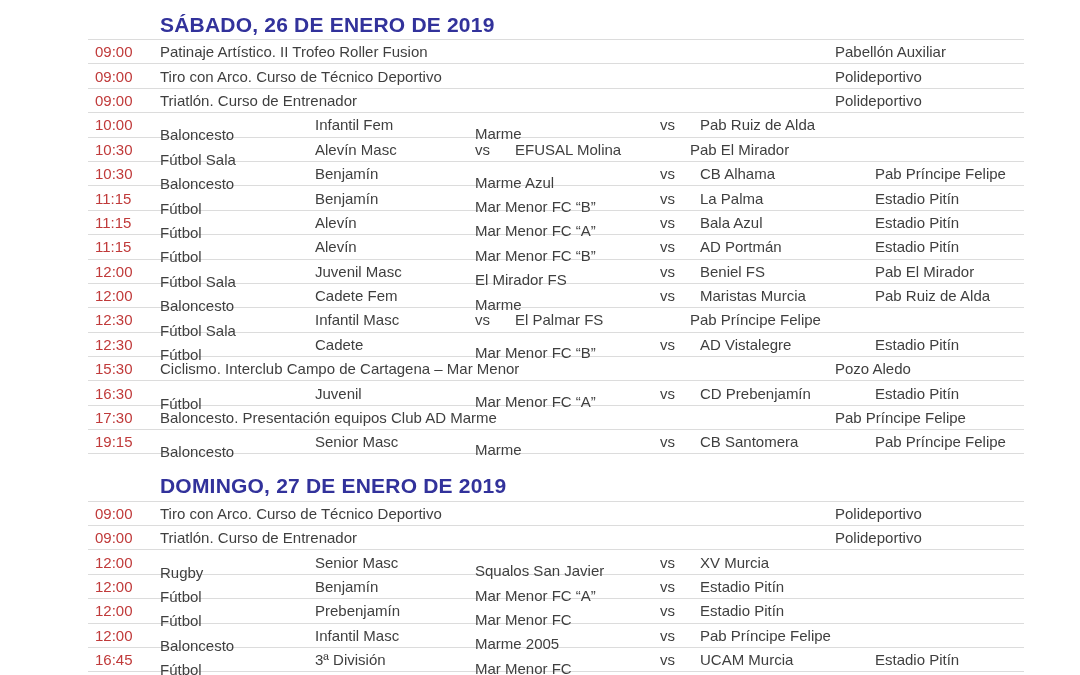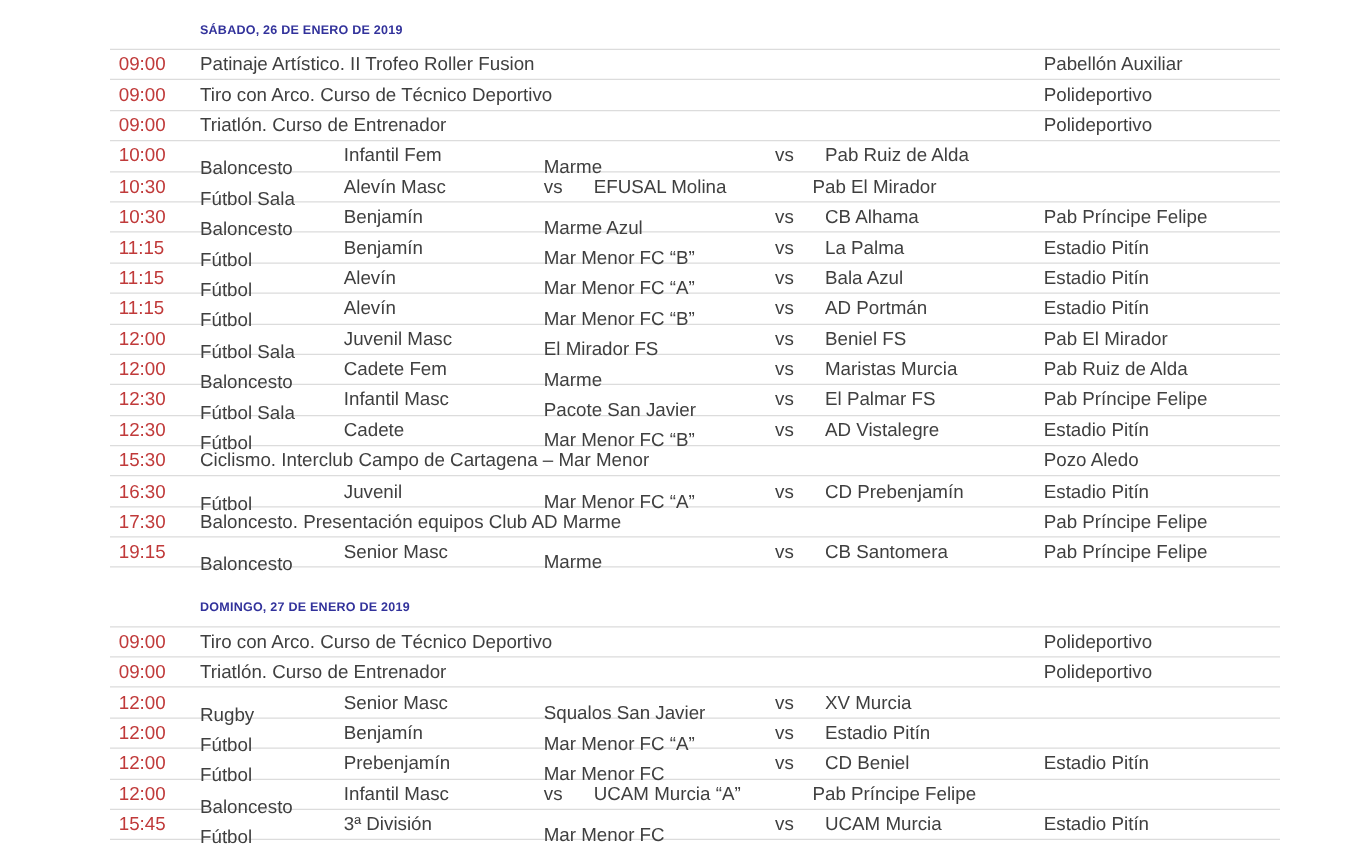--- a/index.html
+++ b/index.html
@@ -10,36 +10,36 @@
     overflow: hidden;
     position: relative;
     font-family: "Liberation Sans", sans-serif;
     color: #3f3f3f;
   }
   .schedule { position: absolute; left: 88px; top: 10px; width: 936px; }
   .sec-header {
     height: 29px;
     display: flex; align-items: center;
     padding-left: 72px;
-    font-weight: bold; font-size: 10px;
+    font-weight: bold; font-size: 21px;
     color: #32329b;
     letter-spacing: 0.2px;
   }
   .sec-gap { height: 18px; }
   .row {
     display: flex; align-items: center;
     height: 24.4px;
     border-top: 1px solid #dcdcdc;
     font-size: 15px;
     white-space: nowrap;
   }
   .row.last { border-bottom: 1px solid #dcdcdc; }
   .col-time  { width: 72px; padding-left: 7px; color: #c03a3a; }
   .col-sport { width: 115px; margin-top: 20px; }
-  .col-cat   { width: 160px; }
+  .col-cat   { width: 160px; margin-left: 40px; }
   .col-team1 { width: 185px; margin-top: 17px; }
   .col-vs    { width: 40px; }
   .col-team2 { width: 175px; }
   .col-venue { flex: 1; }
   .col-event { width: 675px; }
 </style>
 </head>
 <body>
 
 <div class="schedule" id="schedule-root">
@@ -126,21 +126,20 @@
       <div class="col-cat">Cadete Fem</div>
       <div class="col-team1">Marme</div>
       <div class="col-vs">vs</div>
       <div class="col-team2">Maristas Murcia</div>
       <div class="col-venue">Pab Ruiz de Alda</div>
     </div>
     <div class="row">
       <div class="col-time">12:30</div>
       <div class="col-sport">Fútbol Sala</div>
       <div class="col-cat">Infantil Masc</div>
-      <div class="col-team1">Pacote San Javier</div>
       <div class="col-vs">vs</div>
       <div class="col-team2">El Palmar FS</div>
       <div class="col-venue">Pab Príncipe Felipe</div>
     </div>
     <div class="row">
       <div class="col-time">12:30</div>
       <div class="col-sport">Fútbol</div>
       <div class="col-cat">Cadete</div>
       <div class="col-team1">Mar Menor FC “B”</div>
       <div class="col-vs">vs</div>
@@ -202,33 +201,32 @@
       <div class="col-team1">Mar Menor FC “A”</div>
       <div class="col-vs">vs</div>
       <div class="col-venue">Estadio Pitín</div>
     </div>
     <div class="row">
       <div class="col-time">12:00</div>
       <div class="col-sport">Fútbol</div>
       <div class="col-cat">Prebenjamín</div>
       <div class="col-team1">Mar Menor FC</div>
       <div class="col-vs">vs</div>
-      <div class="col-team2">CD Beniel</div>
       <div class="col-venue">Estadio Pitín</div>
     </div>
     <div class="row">
       <div class="col-time">12:00</div>
       <div class="col-sport">Baloncesto</div>
       <div class="col-cat">Infantil Masc</div>
-      <div class="col-vs">vs</div>
-      <div class="col-team2">UCAM Murcia “A”</div>
-      <div class="col-venue">Pab Príncipe Felipe</div>
-    </div>
-    <div class="row">
-      <div class="col-time">15:45</div>
+      <div class="col-team1">Marme 2005</div>
+      <div class="col-vs">vs</div>
+      <div class="col-venue">Pab Príncipe Felipe</div>
+    </div>
+    <div class="row">
+      <div class="col-time">16:45</div>
       <div class="col-sport">Fútbol</div>
       <div class="col-cat">3ª División</div>
       <div class="col-team1">Mar Menor FC</div>
       <div class="col-vs">vs</div>
       <div class="col-team2">UCAM Murcia</div>
       <div class="col-venue">Estadio Pitín</div>
     </div>
     <div class="row last"></div>
   </div>
 

